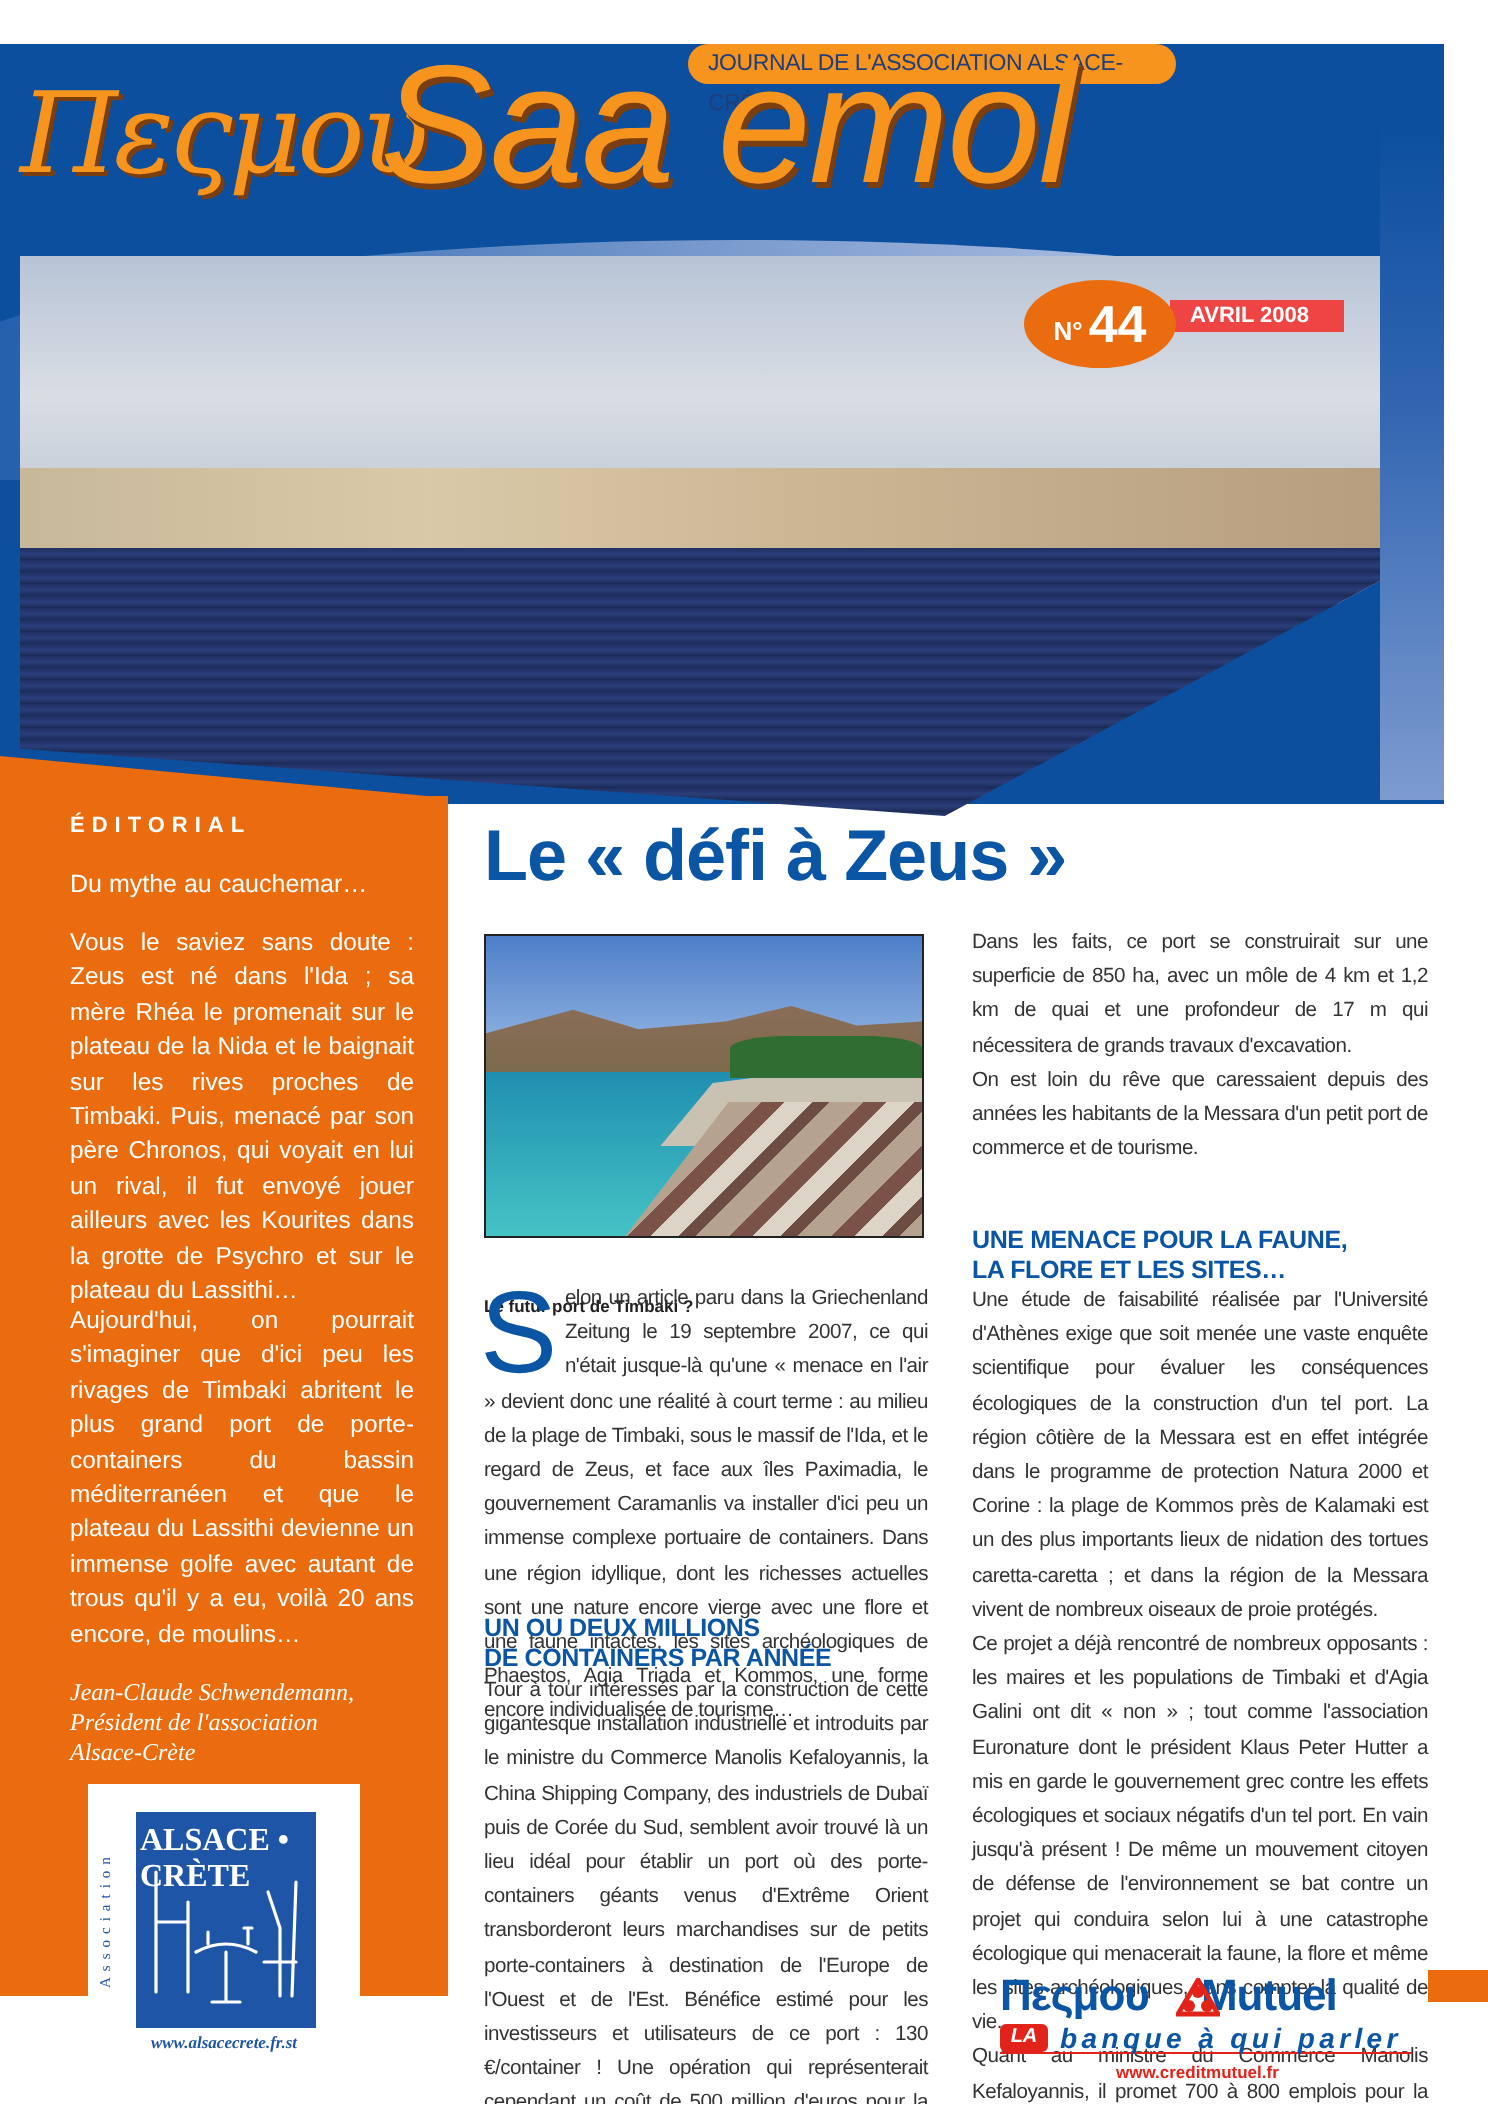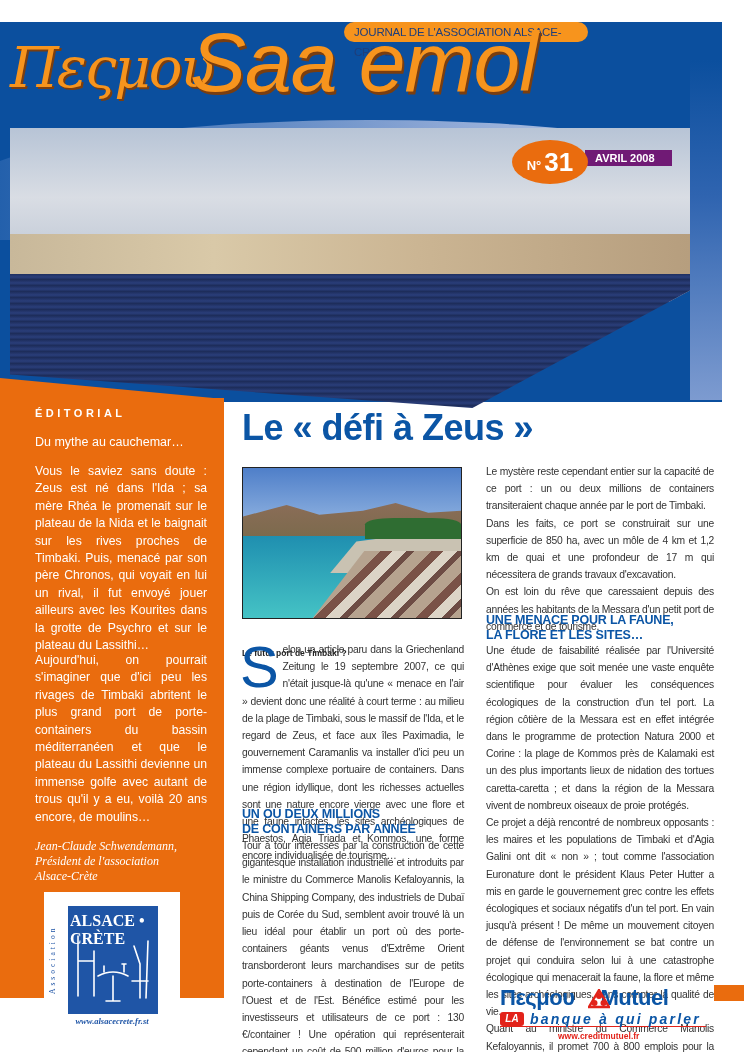--- a/index.html
+++ b/index.html
@@ -15,21 +15,21 @@
 
   .blue-right-bar { position:absolute; left:690px; top:60px; width:32px; height:340px; background:linear-gradient(180deg,#0b4f9e 0%,#2f64b0 40%,#7d9bd0 100%); }
 
   .journal-bar { position:absolute; left:344px; top:22px; width:244px; height:20px; background:#f7941d; color:#1f3e7a; font-family:"Liberation Sans", sans-serif; font-size:11.5px; line-height:20px; padding-left:10px; letter-spacing:-0.2px;border-radius:10px; }
   .title-greek { position:absolute; left:10px; top:35px; font-family:"DejaVu Serif", serif; font-style:italic; font-size:56px; color:#f7941d; text-shadow:2px 2px 0 #7a3e10; letter-spacing:-2px; }
   .title-latin { position:absolute; left:190px; top:14px; font-family:"Liberation Sans", sans-serif; font-style:italic; font-size:84px; color:#f7941d; text-shadow:2px 3px 0 #7a3e10; letter-spacing:-1px; }
 
   .issue-badge { position:absolute; left:512px; top:140px; width:76px; height:44px; background:#ea6c0e; border-radius:50%; color:#fff; font-family:"Liberation Sans", sans-serif; font-weight:bold; display:flex; align-items:center; justify-content:center; gap:3px; }
   .issue-badge .no { font-size:13px; margin-top:6px; }
   .issue-badge .num { font-size:26px; }
-  .issue-date { position:absolute; left:585px; top:150px; width:87px; height:16px; background:#701a75; color:#fff; font-family:"Liberation Sans", sans-serif; font-weight:bold; font-size:11px; line-height:16px; padding-left:10px; }
+  .issue-date { position:absolute; left:585px; top:150px; width:87px; height:16px; background:#ef4444; color:#fff; font-family:"Liberation Sans", sans-serif; font-weight:bold; font-size:11px; line-height:16px; padding-left:10px; }
 
   
   .sidebar { position:absolute; left:0; top:398px; width:224px; height:600px; background:#ea6c0e; color:#fff; }
   .sidebar-notch { position:absolute; left:0; top:378px; width:224px; height:30px; background:#ea6c0e; clip-path:polygon(0 0,100% 70%,100% 100%,0 100%); }
   .ed-label { position:absolute; left:35px; top:407px; font-family:"Liberation Sans", sans-serif; font-weight:bold; font-size:11px; letter-spacing:3.5px; color:#fff; }
   .ed-sub { position:absolute; left:35px; top:435px; width:172px; font-family:"Liberation Sans", sans-serif; font-size:12.5px; color:#fff; }
   .ed-body { position:absolute; left:35px; width:172px; font-family:"Liberation Sans", sans-serif; font-size:12.2px; line-height:17.4px; color:#fff; text-align:justify; }
   .ed-p1 { top:463px; }
   .ed-p2 { top:652px; }
   .ed-sign { position:absolute; left:35px; top:839px; width:180px; font-family:Liberation Serif, serif; font-style:italic; font-size:12px; line-height:15px; color:#fff; }
@@ -86,21 +86,21 @@
   <div class="sea"></div>
 </div>
 
 <div class="journal-bar">JOURNAL DE L'ASSOCIATION ALSACE-CRÈTE</div>
 <div class="title-greek">Πεςμου</div>
 <div class="title-latin">Saa emol</div>
 
 <div class="issue-date">AVRIL 2008</div>
 <div class="issue-badge">
   <span class="no">N°</span>
-  <span class="num">31</span>
+  <span class="num">44</span>
 </div>
 
 <div class="sidebar-notch"></div>
 <div class="sidebar"></div>
 <div class="ed-label">ÉDITORIAL</div>
 <div class="ed-sub">Du mythe au cauchemar…</div>
 <p class="ed-body ed-p1">Vous le saviez sans doute : Zeus est né dans l'Ida ; sa mère Rhéa le promenait sur le plateau de la Nida et le baignait sur les rives proches de Timbaki. Puis, menacé par son père Chronos, qui voyait en lui un rival, il fut envoyé jouer ailleurs avec les Kourites dans la grotte de Psychro et sur le plateau du Lassithi…</p>
 <p class="ed-body ed-p2">Aujourd'hui, on pourrait s'imaginer que d'ici peu les rivages de Timbaki abritent le plus grand port de porte-containers du bassin méditerranéen et que le plateau du Lassithi devienne un immense golfe avec autant de trous qu'il y a eu, voilà 20 ans encore, de moulins…</p>
 <div class="ed-sign">
   <div>Jean-Claude Schwendemann,</div>
@@ -140,21 +140,20 @@
   <span class="dropcap">S</span><span>elon un article paru dans la Griechenland Zeitung le 19 septembre 2007, ce qui n'était jusque-là qu'une « menace en l'air » devient donc une réalité à court terme : au milieu de la plage de Timbaki, sous le massif de l'Ida, et le regard de Zeus, et face aux îles Paximadia, le gouvernement Caramanlis va installer d'ici peu un immense complexe portuaire de containers. Dans une région idyllique, dont les richesses actuelles sont une nature encore vierge avec une flore et une faune intactes, les sites archéologiques de Phaestos, Agia Triada et Kommos, une forme encore individualisée de tourisme…</span>
 </div>
 
 <h2 class="subhead sh1">
   <span>UN OU DEUX MILLIONS</span><br>
   <span>DE CONTAINERS PAR ANNÉE</span>
 </h2>
 <p class="col col1b">Tour à tour intéressés par la construction de cette gigantesque installation industrielle et introduits par le ministre du Commerce Manolis Kefaloyannis, la China Shipping Company, des industriels de Dubaï puis de Corée du Sud, semblent avoir trouvé là un lieu idéal pour établir un port où des porte-containers géants venus d'Extrême Orient transborderont leurs marchandises sur de petits porte-containers à destination de l'Europe de l'Ouest et de l'Est. Bénéfice estimé pour les investisseurs et utilisateurs de ce port : 130 €/container ! Une opération qui représenterait cependant un coût de 500 million d'euros pour la Grèce.</p>
 
 <div class="col col2a">
-  <p>Le mystère reste cependant entier sur la capacité de ce port : un ou deux millions de containers transiteraient chaque année par le port de Timbaki.</p>
   <p>Dans les faits, ce port se construirait sur une superficie de 850 ha, avec un môle de 4 km et 1,2 km de quai et une profondeur de 17 m qui nécessitera de grands travaux d'excavation.</p>
   <p>On est loin du rêve que caressaient depuis des années les habitants de la Messara d'un petit port de commerce et de tourisme.</p>
 </div>
 
 <h2 class="subhead sh2">
   <span>UNE MENACE POUR LA FAUNE,</span><br>
   <span>LA FLORE ET LES SITES…</span>
 </h2>
 <div class="col col2b">
   <p>Une étude de faisabilité réalisée par l'Université d'Athènes exige que soit menée une vaste enquête scientifique pour évaluer les conséquences écologiques de la construction d'un tel port. La région côtière de la Messara est en effet intégrée dans le programme de protection Natura 2000 et Corine : la plage de Kommos près de Kalamaki est un des plus importants lieux de nidation des tortues caretta-caretta ; et dans la région de la Messara vivent de nombreux oiseaux de proie protégés.</p>

